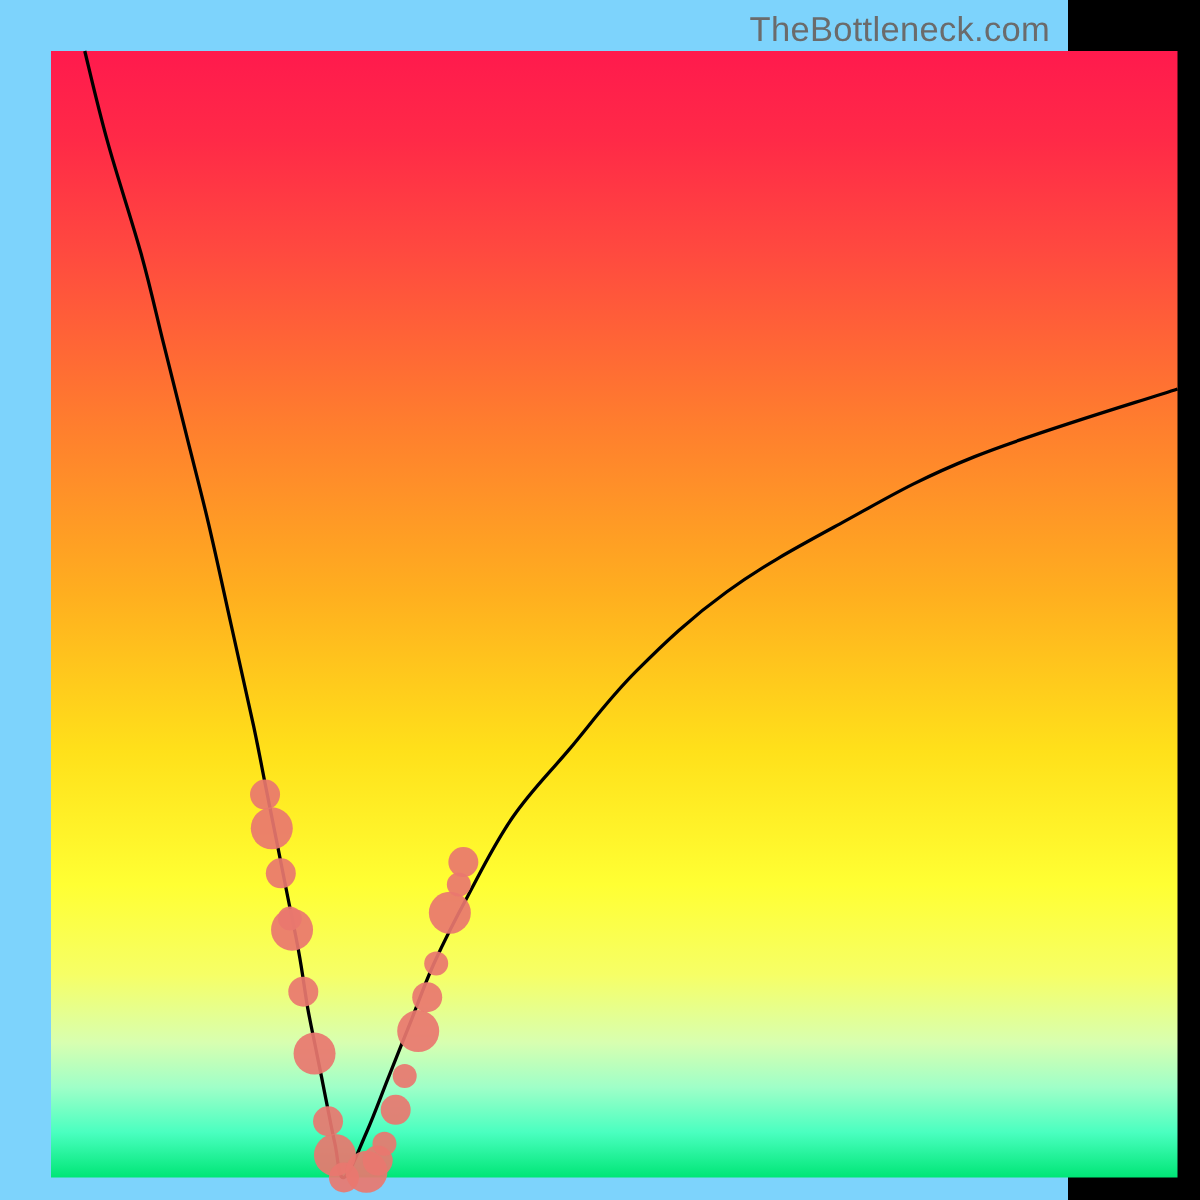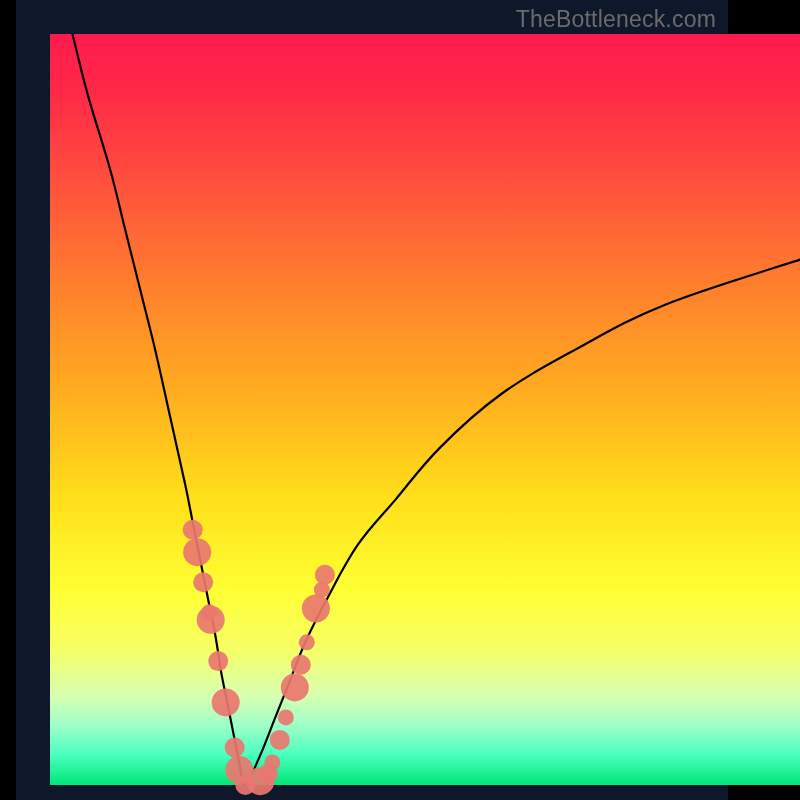--- a/index.html
+++ b/index.html
@@ -6,25 +6,25 @@
     margin: 0;
     padding: 0;
     width: 800px;
     height: 800px;
     background: #000;
     overflow: hidden;
     font-family: Arial, Helvetica, sans-serif;
   }
   .frame {
     position: absolute;
-    left: 16px;
+    left: 0;
     top: 0;
     width: 712px;
     height: 800px;
-    background: #0f172a;
+    background: #7dd3fc;
   }
   .plot {
     position: absolute;
     left: 34px;
     top: 34px;
     width: 751px;
     height: 751px;
     
     background: linear-gradient(to bottom,
       #ff1a4d 0%,

